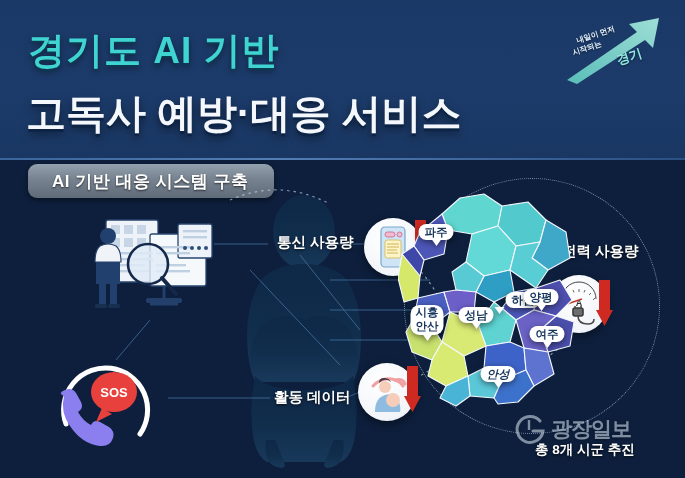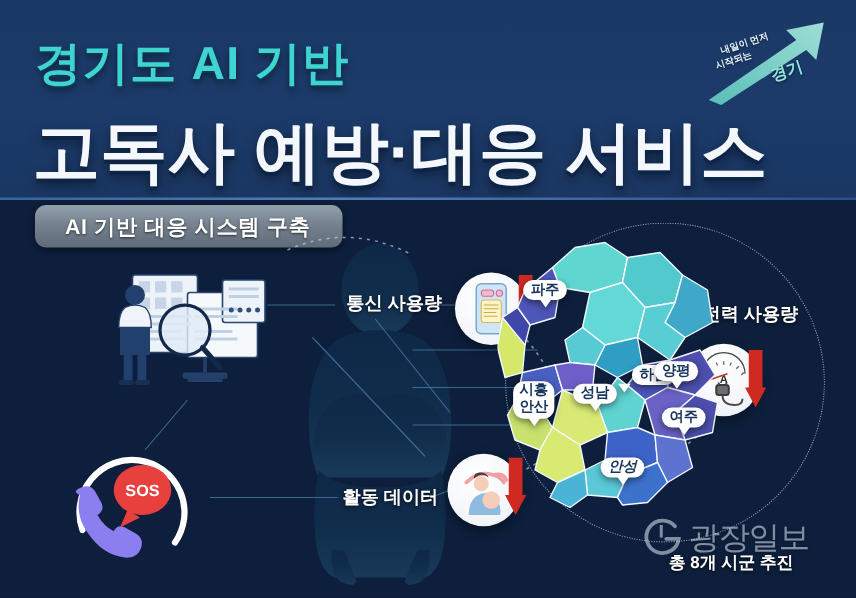--- a/index.html
+++ b/index.html
@@ -31,21 +31,21 @@
   }
   .title-line1{
     position:absolute; left:28px; top:26px;
     font-size:37px; font-weight:bold; letter-spacing:1px;
     color:#3fd3d2;
     text-shadow:0 2px 0 rgba(10,60,80,.85), 0 3px 6px rgba(0,0,0,.5);
     white-space:nowrap;
   }
   .title-line2{
     position:absolute; left:26px; top:86px;
-    font-size:54px; font-weight:bold; letter-spacing:0px;
+    font-size:40px; font-weight:bold; letter-spacing:0px;
     color:#f4f8fc;
     text-shadow:0 3px 0 rgba(12,36,70,.9), 0 5px 9px rgba(0,0,0,.55);
     white-space:nowrap;
   }
   
   .emblem{ position:absolute; right:18px; top:14px; width:104px; height:72px; }
   .emblem .slogan-sm{
     position:absolute; left:14px; top:22px; width:74px;
     font-size:7.5px; font-weight:bold; color:#eaf6ff; line-height:1.45;
     transform:rotate(-18deg); transform-origin:left center;
@@ -144,21 +144,21 @@
     border-top:7px solid #ffffff;
   }
 
   
   .watermark{
     position:absolute; left:512px; top:245px; width:170px; height:48px;
     display:flex; align-items:center; gap:5px; opacity:.55;
   }
   .watermark .wm-logo{ width:34px; height:34px; flex:0 0 34px; }
   .watermark .wm-text{
-    font-size:25px; font-weight:normal; color:#dfe9f6; letter-spacing:-1px;
+    font-size:21px; font-weight:bold; color:#dfe9f6; letter-spacing:-1px;
     text-shadow:0 1px 3px rgba(0,0,0,.5);
   }
   .footnote{
     position:absolute; left:535px; top:281px;
     font-size:13.5px; font-weight:bold; color:#ffffff;
     text-shadow:0 1px 3px rgba(0,0,0,.8); white-space:nowrap;
   }
 </style>
 </head>
 <body>

